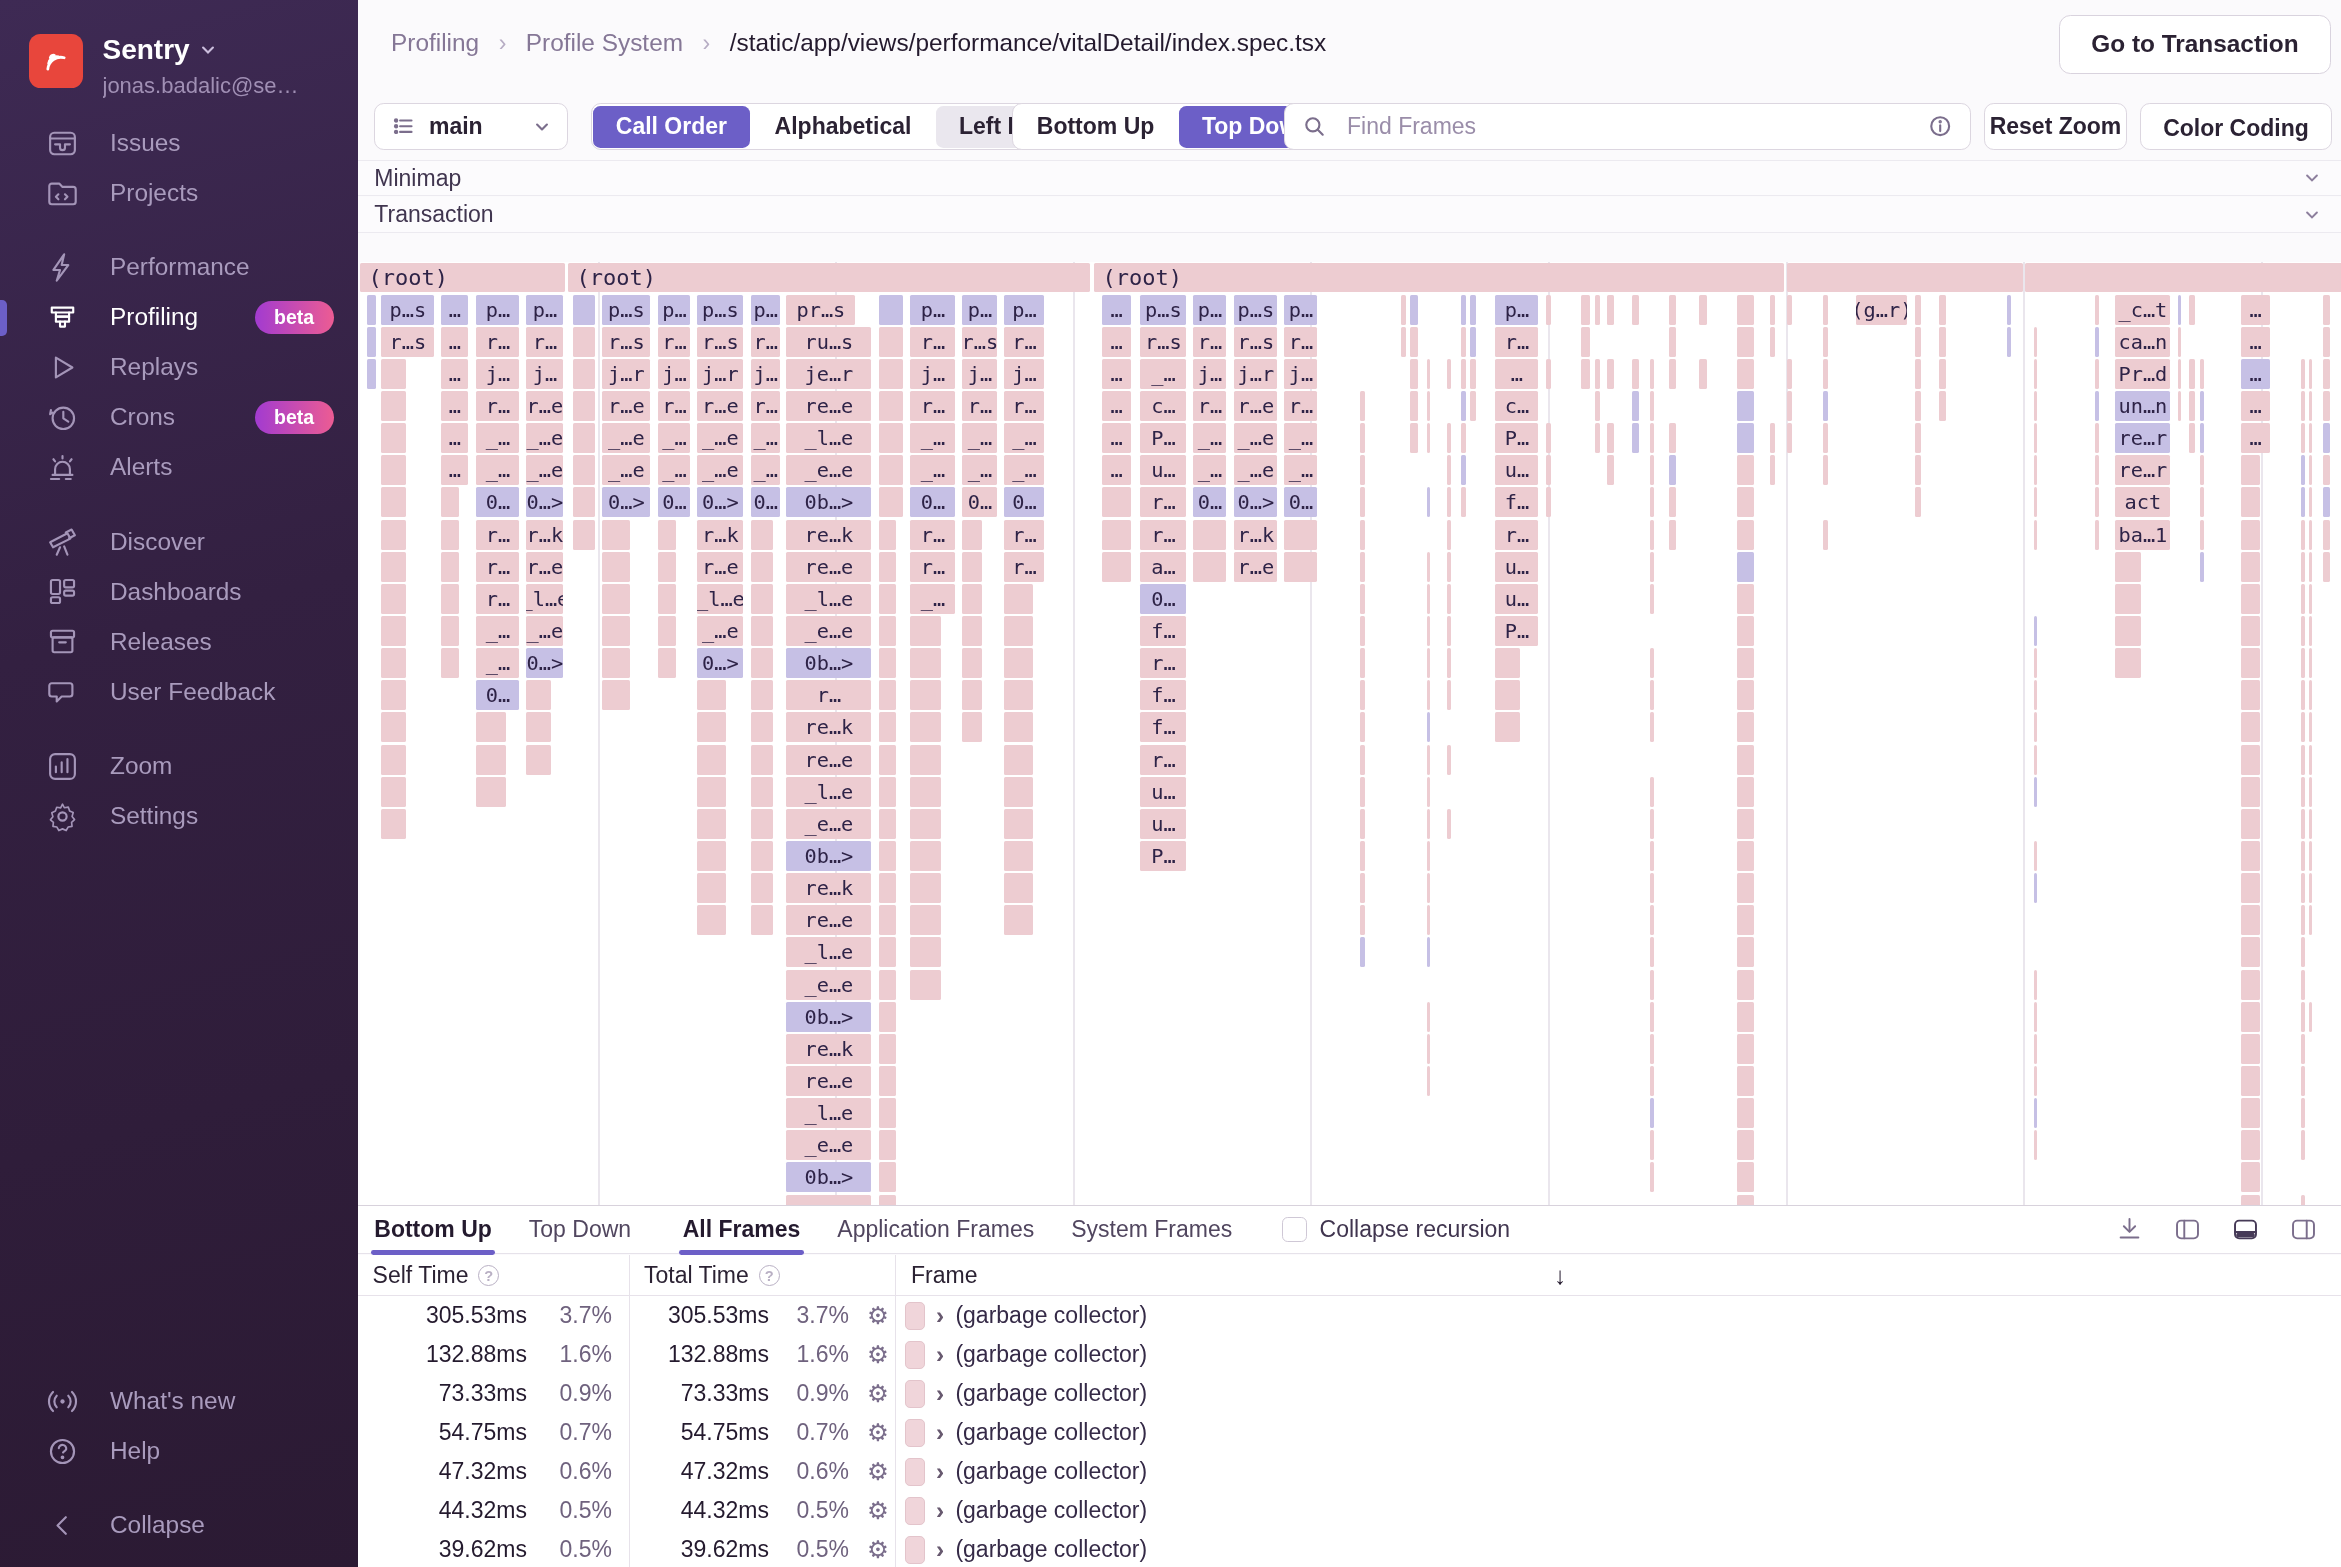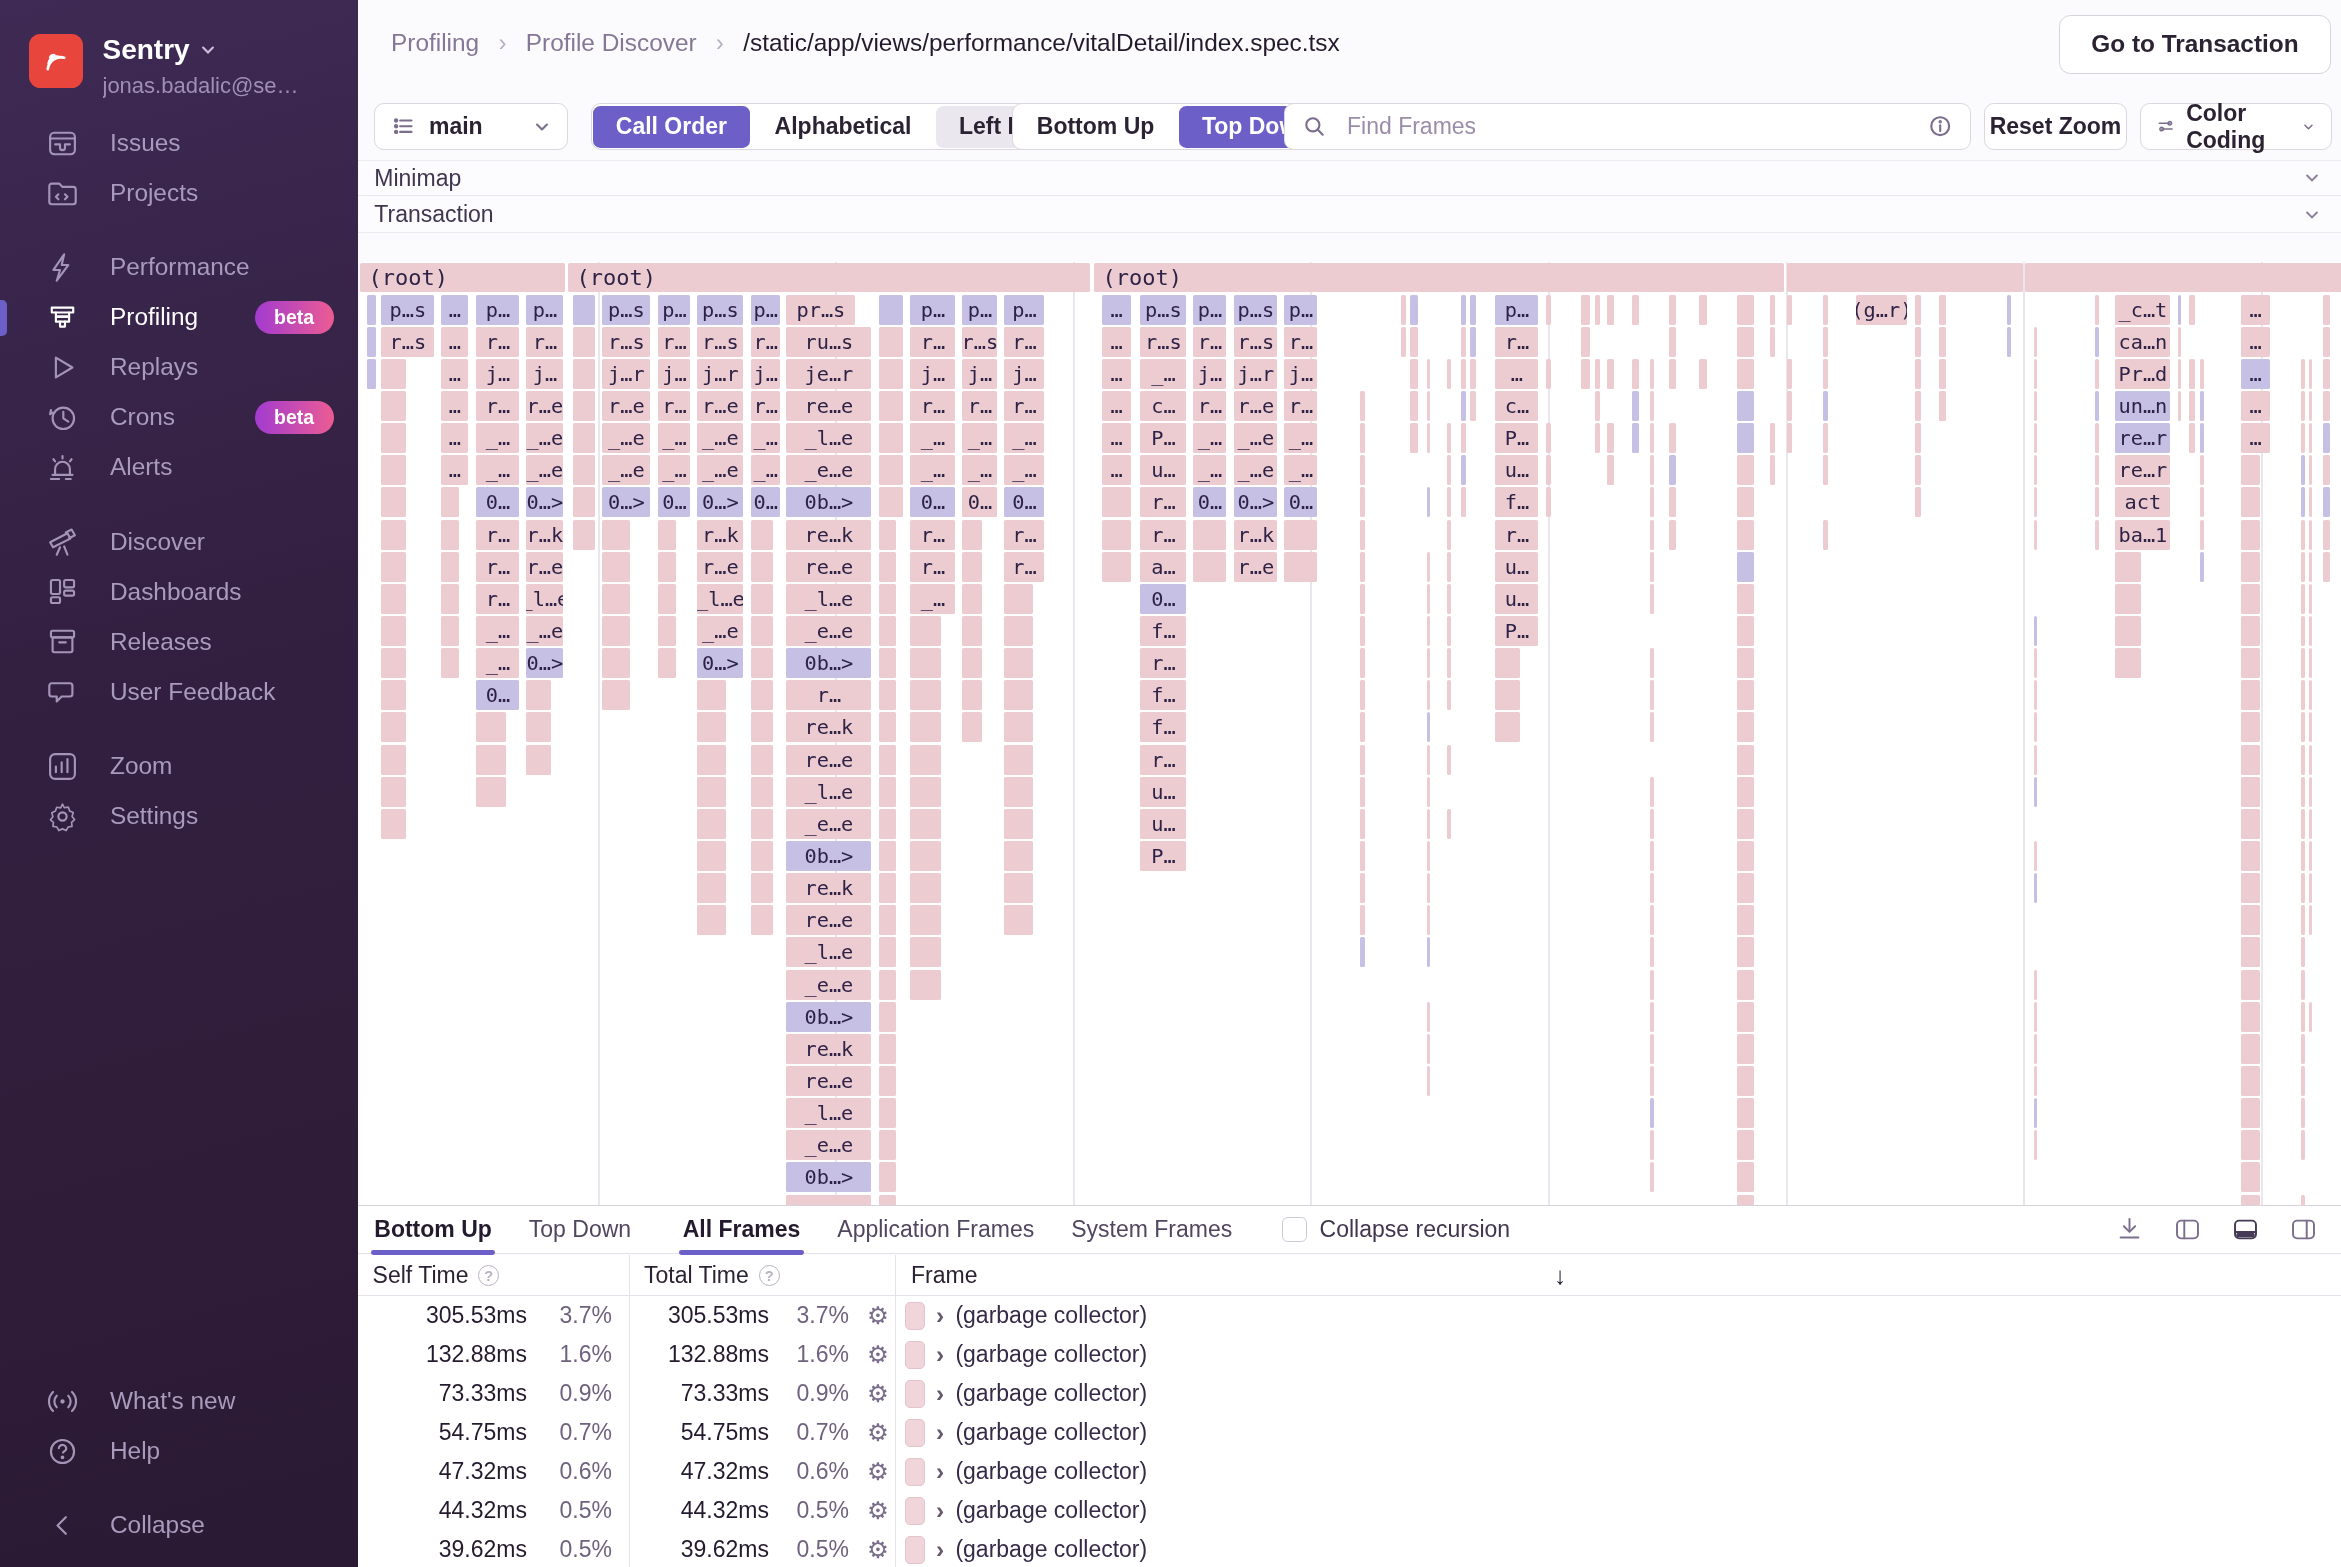--- a/index.html
+++ b/index.html
@@ -238,21 +238,21 @@
           <span>Collapse</span>
         </div>
       </div>
   </aside>
 
   <div class="main">
 
     <div class="crumbs">
       <span class="crumb">Profiling</span>
       <span class="crumb-sep">›</span>
-      <span class="crumb">Profile Discover</span>
+      <span class="crumb">Profile System</span>
       <span class="crumb-sep">›</span>
       <span class="crumb current">/static/app/views/performance/vitalDetail/index.spec.tsx</span>
     </div>
     <div class="goto-btn">Go to Transaction</div>
 
     <div class="ctl" style="left:16.3px;width:194px;padding:0 16.3px;gap:13px;">
       <svg width="24.4" height="24.4" viewBox="0 0 30 30">
         <circle cx="5" cy="8" r="1.4" fill="#7b6e8c"></circle>
           <path d="M10 8h14"></path>
         <circle cx="5" cy="15" r="1.4" fill="#7b6e8c"></circle>
@@ -280,21 +280,21 @@
           <path d="M18 18l6 6"></path>
         </svg>
       <span>Find Frames</span>
       <svg width="24.4" height="24.4" viewBox="0 0 30 30" style="margin-left:auto">
           <circle cx="15" cy="15" r="11"></circle>
           <path d="M15 14v7"></path>
           <circle cx="15" cy="9.5" r="0.8" fill="#7b6e8c"></circle>
         </svg>
     </div>
     <div class="ctl" style="left:1626px;width:143px;justify-content:center;">Reset Zoom</div>
-    <div class="ctl" style="left:1782px;width:192px;padding:0 16.3px;gap:11.4px;">
+    <div class="ctl" style="left:1782px;width:192px;padding:0 16.3px;gap:11.4px;flex-direction:column;">
       <svg width="24.4" height="24.4" viewBox="0 0 30 30">
         <path d="M4 10h18"></path>
           <circle cx="22" cy="10" r="3"></circle>
         <path d="M26 20H8"></path>
           <circle cx="8" cy="20" r="3"></circle>
       </svg>
       <span>Color Coding</span>
       <svg class="chevron-down" style="margin-left:auto" viewBox="0 0 22 22">
           <path d="M5 8l6 6 6-6"></path>
         </svg>

